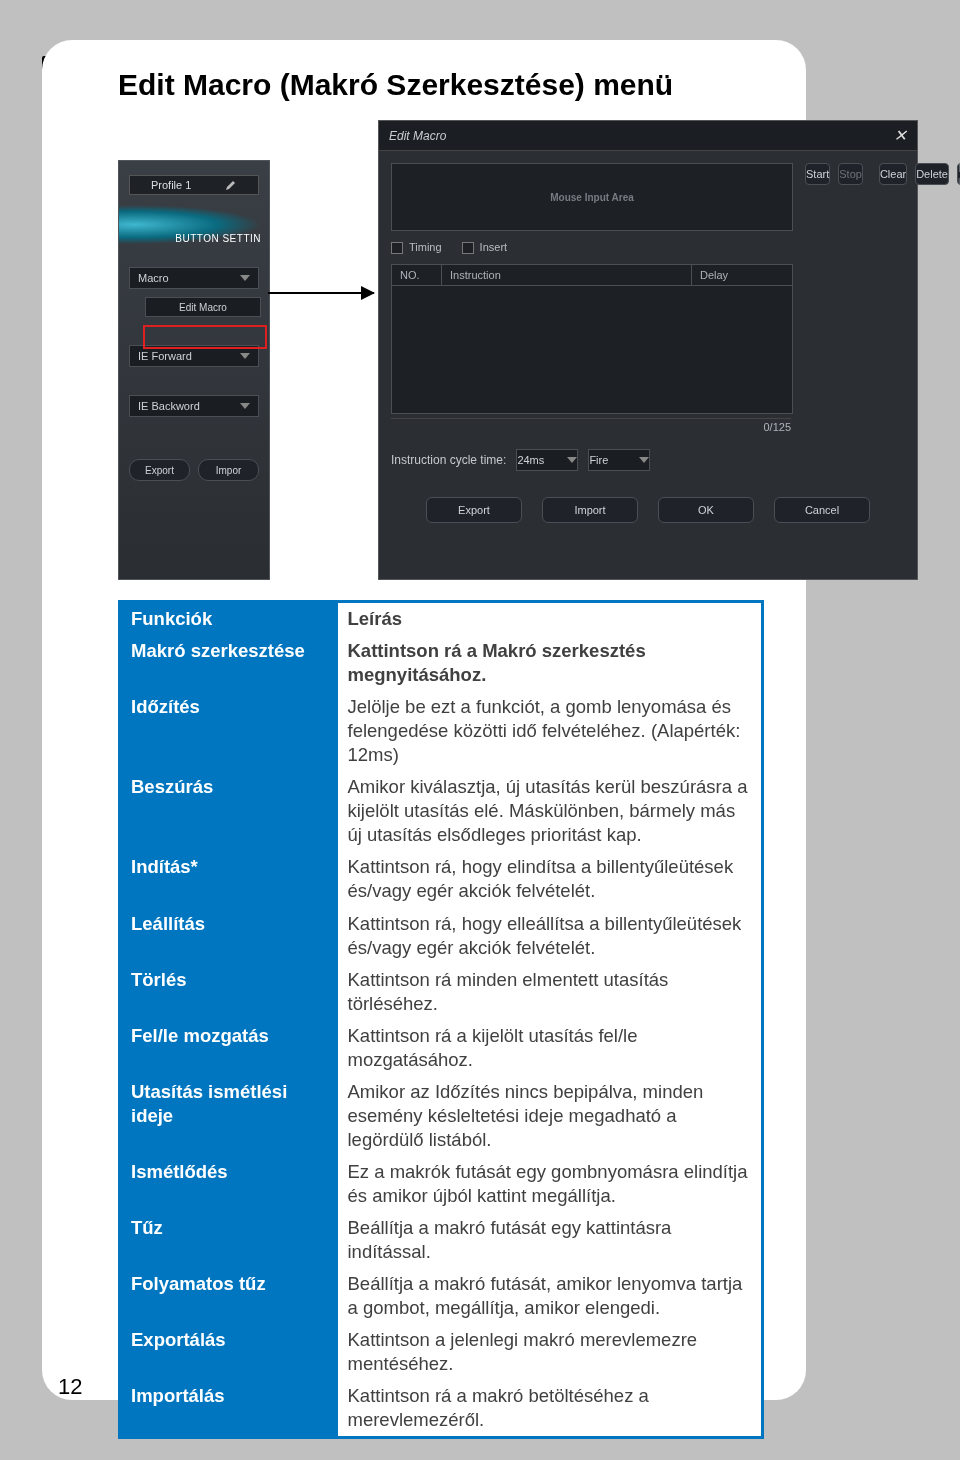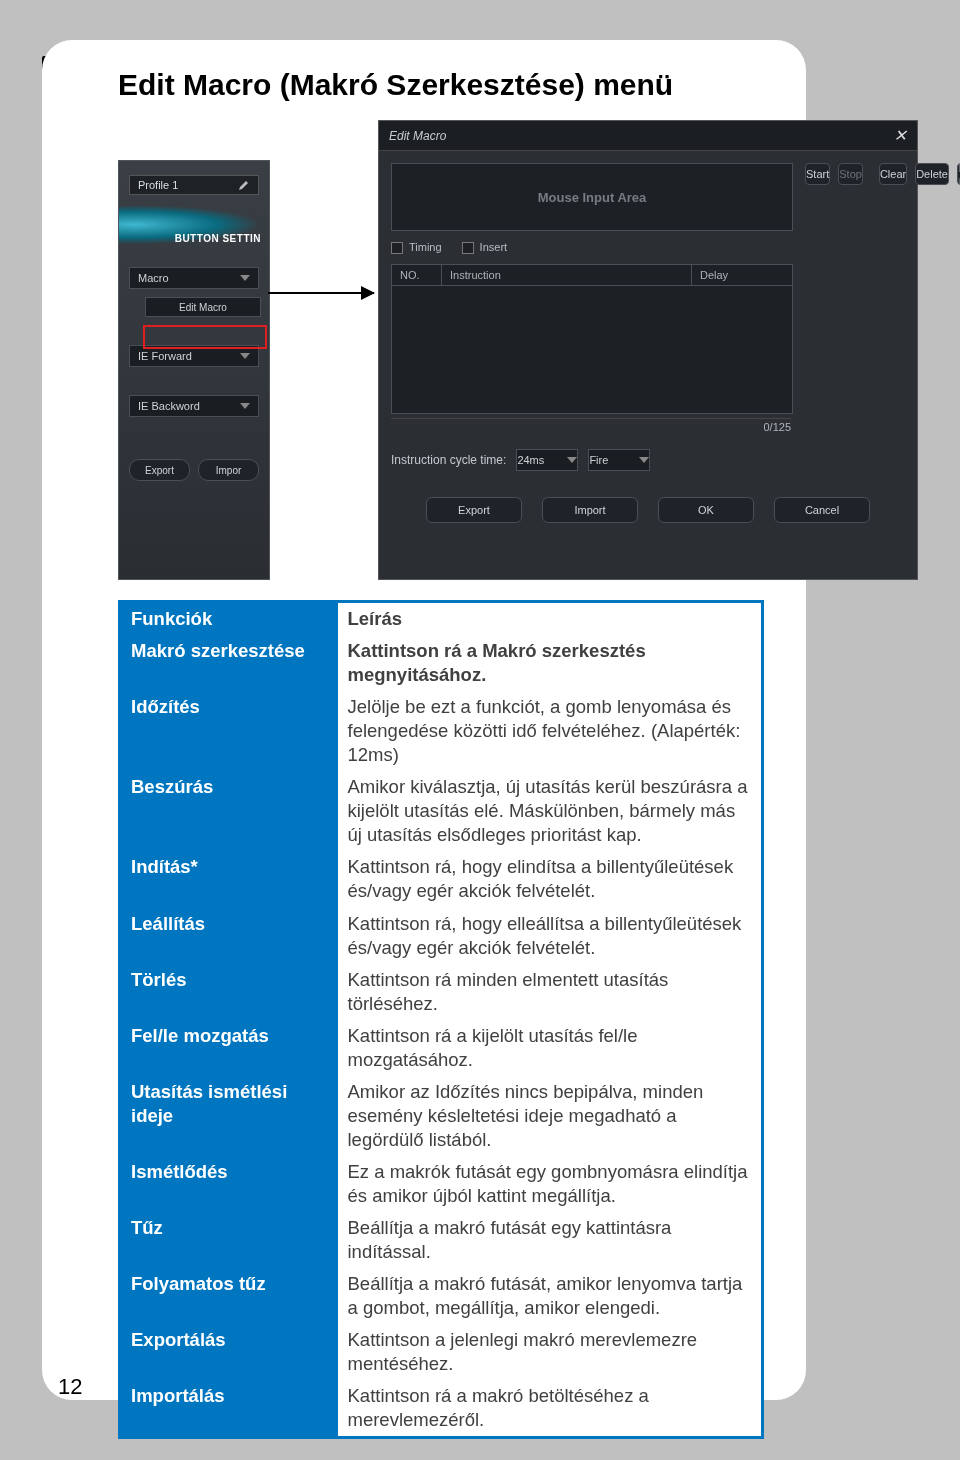--- a/index.html
+++ b/index.html
@@ -72,41 +72,41 @@
     font-size: 11px;
     overflow: hidden;
   }
   .profile-row {
     margin: 14px 10px 8px 10px;
     background: #1e2126;
     border: 1px solid #555;
     height: 20px;
     display: flex;
     align-items: center;
-    padding: 0 8px;
+    padding: 0 21px;
     font-size: 11px;
     color: #dcdfe3;
     justify-content: space-between;
   }
   .edit-icon {
     width: 12px; height: 12px;
     display: inline-block;
   }
   .swoosh {
     height: 54px;
     margin: 2px 0 0 0;
     background: radial-gradient(ellipse 140% 60% at 10% 40%, #3fb7cf 0%, #0a6a7f 40%, transparent 60%);
     position: relative;
   }
   .swoosh-label {
     position: absolute;
     right: 8px;
     top: 30px;
     font-size: 10px;
-    font-weight: 700;
+    font-weight: 400;
     color: #fff;
     letter-spacing: 0.5px;
   }
   .macro-row, .dropdown-row {
     margin: 10px 10px 0 10px;
     background: #1a1d21;
     border: 1px solid #4a4f56;
     height: 22px;
     display: flex;
     align-items: center;
@@ -207,21 +207,21 @@
   .main-col { flex:1; display:flex; flex-direction:column; }
   .side-col { width: 100px; display:flex; flex-direction:row; gap:8px; }
   .input-area {
     height: 68px;
     background:#1d2025;
     border:1px solid #4a4f56;
     display:flex;
     align-items:center;
     justify-content:center;
     color:#777c83;
-    font-size:13px;
+    font-size:10px;
     font-weight:600;
   }
   .toggle-row {
     display:flex;
     gap:20px;
     margin:10px 0;
     font-size:11px;
     color:#b9bdc3;
   }
   .cb {

